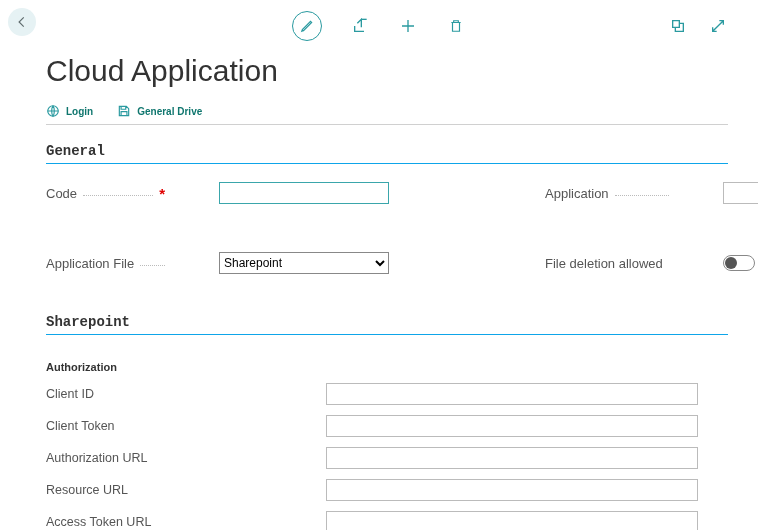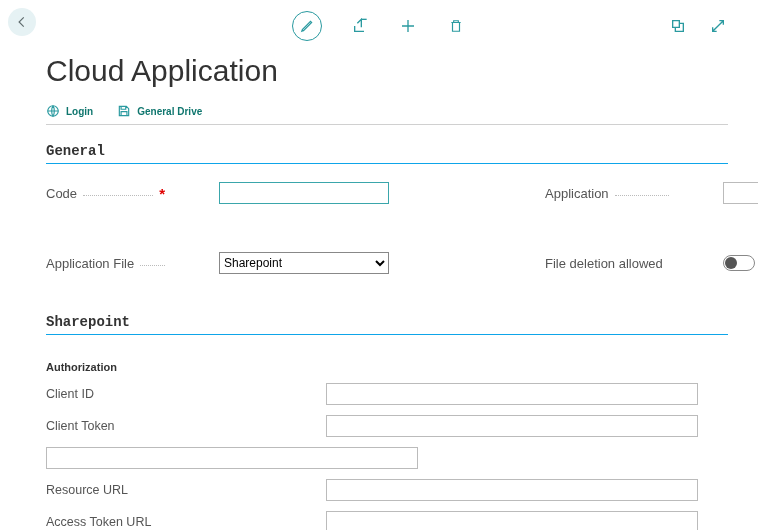--- a/index.html
+++ b/index.html
@@ -142,20 +142,21 @@
 
   <div class="auth-row">
     <div class="auth-label">Client ID</div>
     <div class="auth-input"><input type="text" value="" style=""></div>
   </div>
   <div class="auth-row">
     <div class="auth-label">Client Token</div>
     <div class="auth-input"><input type="text" value="" style=""></div>
   </div>
   <div class="auth-row">
+    <div class="auth-label">Authorization URL</div>
     <div class="auth-input"><input type="text" value="" style=""></div>
   </div>
   <div class="auth-row">
     <div class="auth-label">Resource URL</div>
     <div class="auth-input"><input type="text" value="" style=""></div>
   </div>
   <div class="auth-row">
     <div class="auth-label">Access Token URL</div>
     <div class="auth-input"><input type="text" value="" style=""></div>
   </div>

